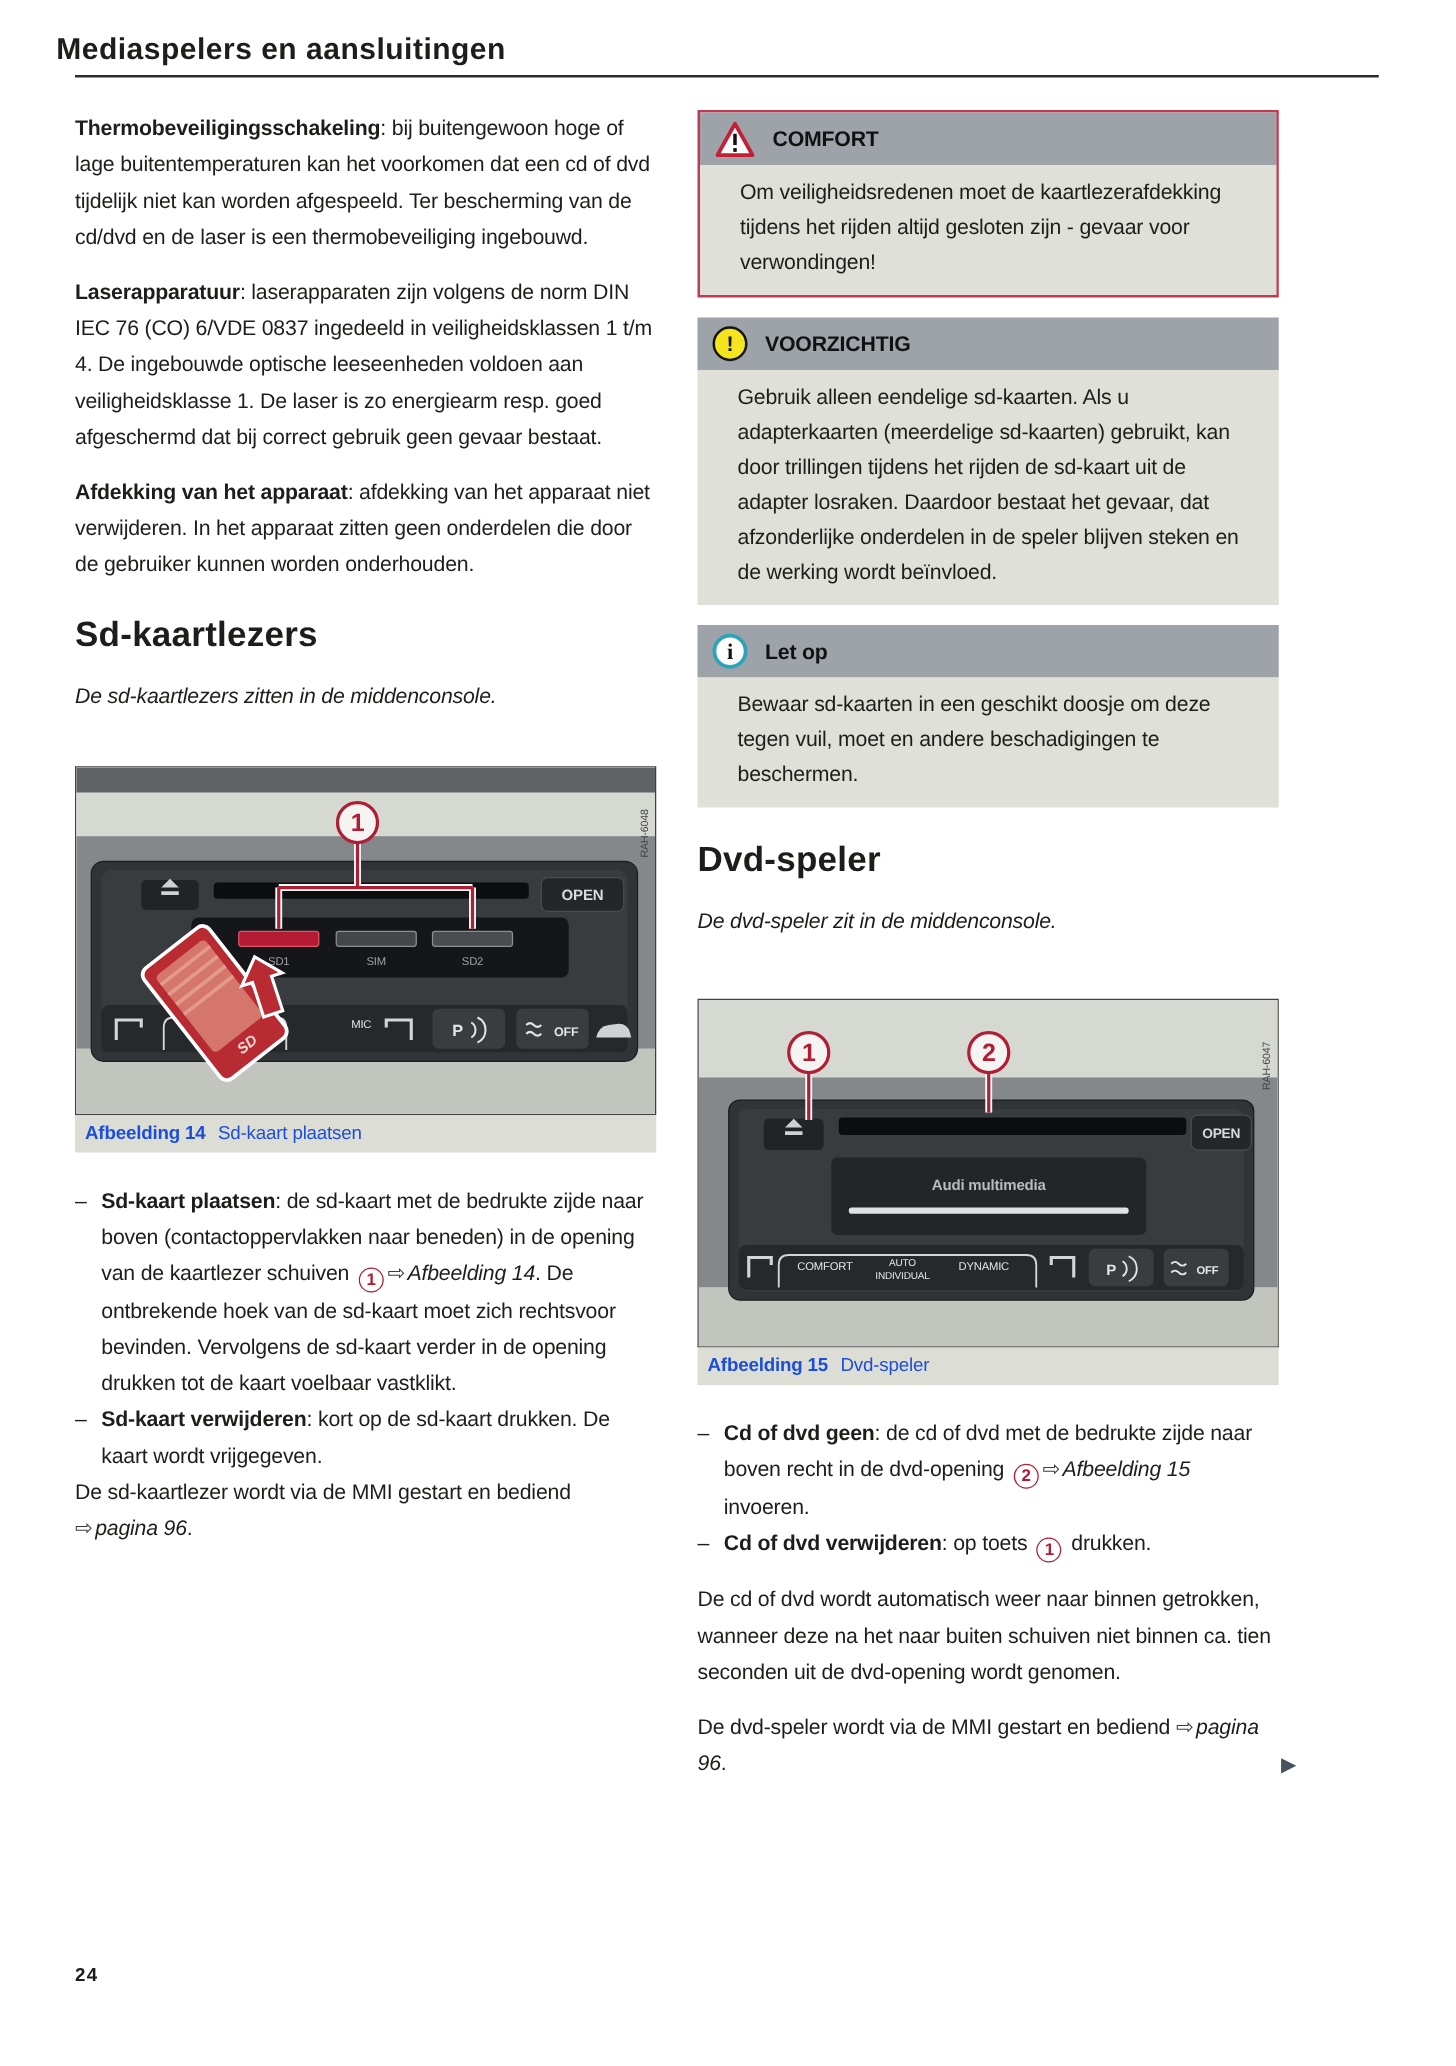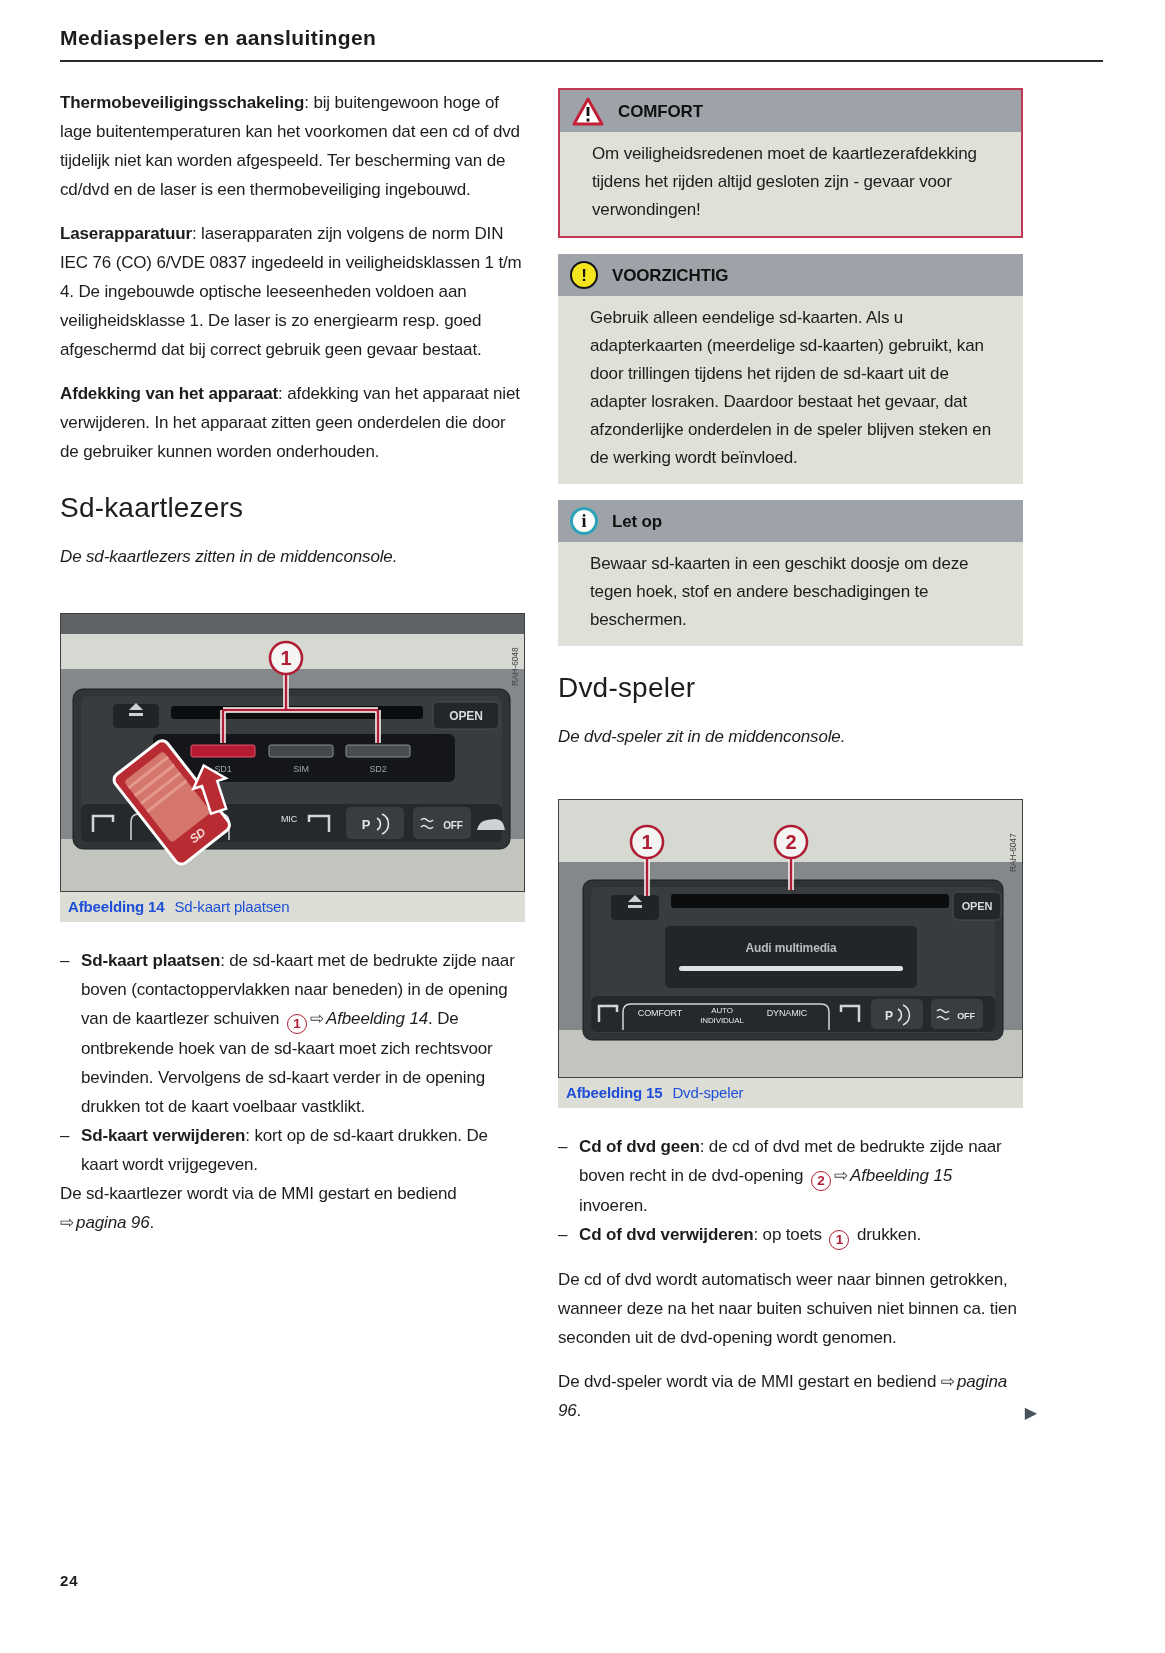--- a/index.html
+++ b/index.html
@@ -1,27 +1,27 @@
 <!DOCTYPE html>
 <html><head>
 <meta charset="utf-8">
 <style>
   html,body{margin:0;padding:0;background:#ffffff;}
   .page{position:relative;width:1165px;height:1653px;background:#ffffff;
         font-family:"Liberation Sans",sans-serif;color:#1d1d1b;overflow:hidden;}
   
-  .hdr{position:absolute;left:60px;top:26px;font-size:21px;font-weight:bold;
+  .hdr{position:absolute;left:45px;top:26px;font-size:24px;font-weight:bold;
        letter-spacing:.4px;color:#1d1d1b;}
   .hdr-rule{position:absolute;left:60px;top:60px;width:1043px;height:2px;background:#2b2b2b;}
   
   .cols{position:absolute;left:60px;top:88px;display:flex;gap:33px;}
   .col{width:465px;font-size:17px;line-height:29px;letter-spacing:-0.15px;}
   p.para{margin:0 0 15px 0;}
   b.lead{font-weight:bold;}
-  h2.sec{font-size:28px;line-height:32px;font-weight:normal;margin:26px 0 18px 0;letter-spacing:.2px;}
+  h2.sec{font-size:28px;line-height:32px;font-weight:bold;margin:26px 0 18px 0;letter-spacing:.2px;}
   .intro{font-style:italic;margin:0 0 0 0;}
   
   .wbox{margin:0 0 16px 0;}
   .wbox.attentie{border:2px solid #c03a54;}
   .wbox-head{background:#9da3a8;display:flex;align-items:center;padding:6px 12px;height:30px;}
   .wbox-title{font-weight:bold;font-size:17px;margin-left:14px;color:#111;}
   .wbox-body{background:#dfe0d8;padding:8px 14px 12px 32px;font-size:17px;line-height:28px;}
   .tri-icon{width:32px;height:29px;display:block;}
   .circ-icon{width:28px;height:28px;border-radius:50%;display:flex;align-items:center;justify-content:center;
              font-weight:bold;font-size:17px;box-sizing:border-box;}
@@ -177,21 +177,21 @@
         <div class="wbox-body">Gebruik alleen eendelige sd-kaarten. Als u adapterkaarten (meerdelige sd-kaarten) gebruikt, kan door trillingen tijdens het rijden de sd-kaart uit de adapter losraken. Daardoor bestaat het gevaar, dat afzonderlijke onderdelen in de speler blijven steken en de werking wordt beïnvloed.</div>
       </div>
 
       <div class="wbox">
         <div class="wbox-head">
           <span class="circ-icon note">
               <b>i</b>
             </span>
           <span class="wbox-title">Let op</span>
         </div>
-        <div class="wbox-body">Bewaar sd-kaarten in een geschikt doosje om deze tegen hoek, stof en andere beschadigingen te beschermen.</div>
+        <div class="wbox-body">Bewaar sd-kaarten in een geschikt doosje om deze tegen vuil, moet en andere beschadigingen te beschermen.</div>
       </div>
 
       <h2 class="sec">Dvd-speler</h2>
       <div class="intro">De dvd-speler zit in de middenconsole.</div>
 
       <div class="figure right-fig">
         <svg class="fig-img" width="463" height="277" viewBox="0 0 463 277">
           <rect x="0" y="0" width="463" height="277" fill="#d6d8d2"></rect>
           <rect x="0" y="62" width="463" height="168" fill="#84888b"></rect>
           <rect x="0" y="230" width="463" height="47" fill="#c2c4be"></rect>

